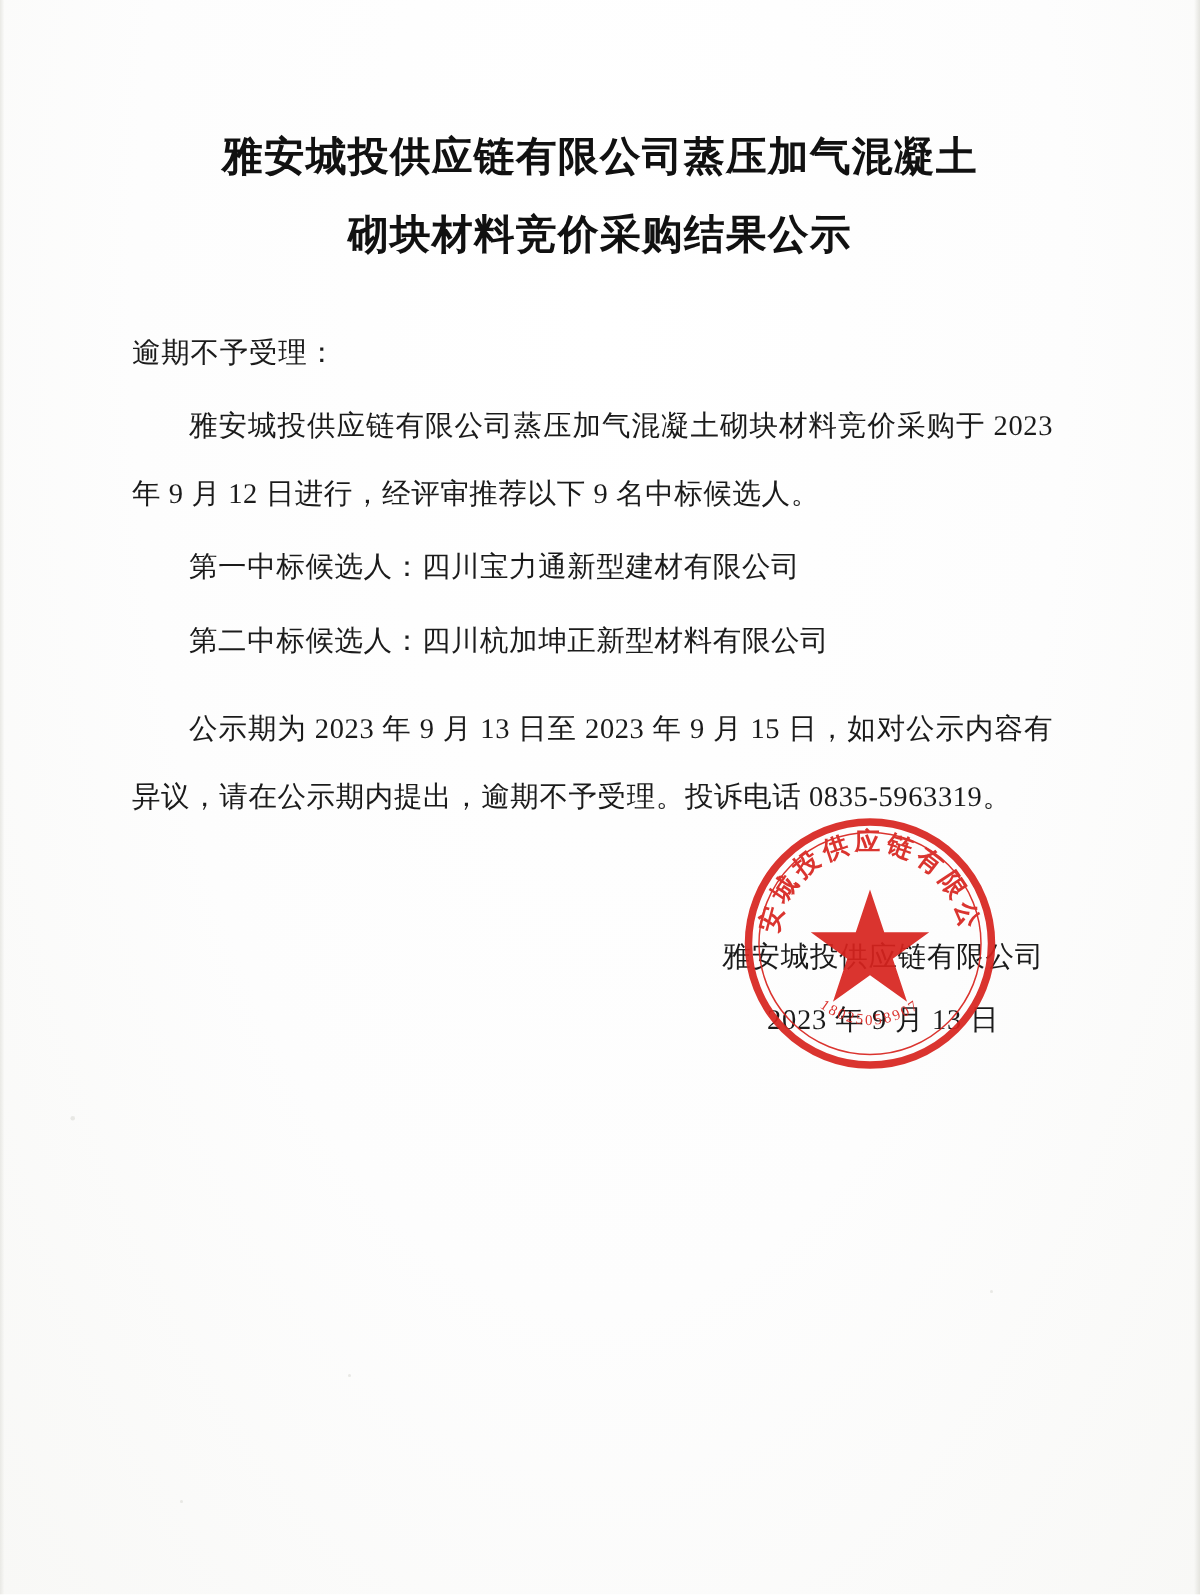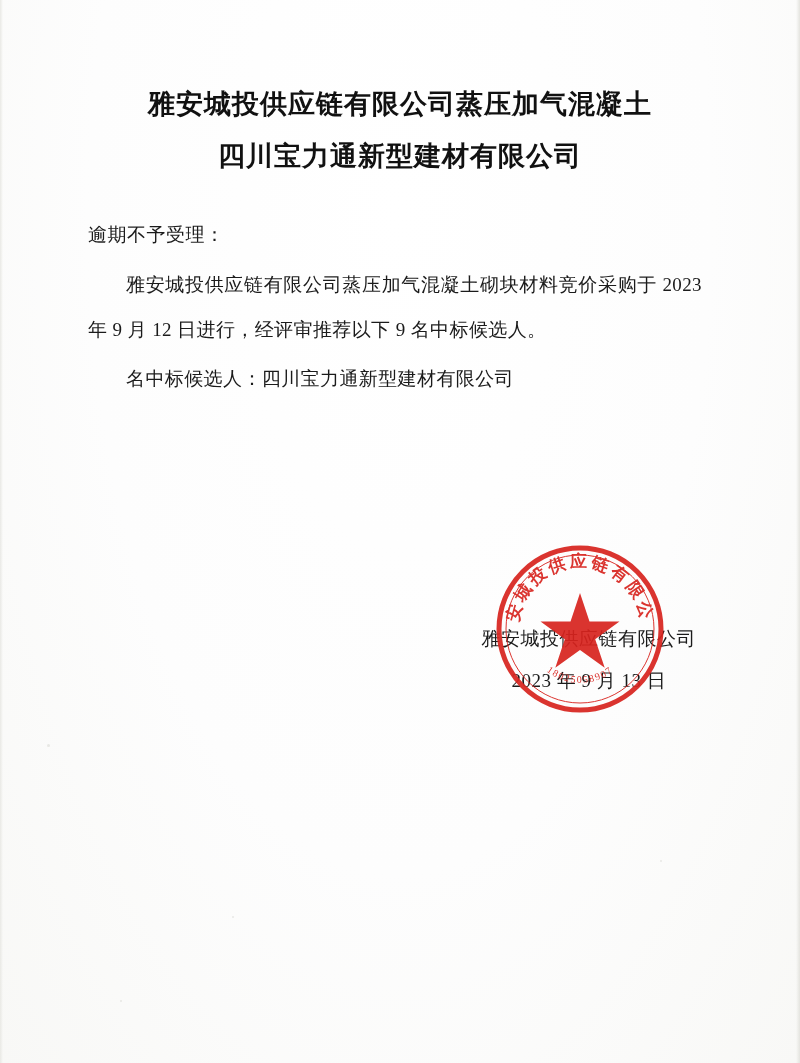--- a/index.html
+++ b/index.html
@@ -105,30 +105,32 @@
 <body>
 
 <div class="page">
   <div class="paper-edge-left"></div>
   <div class="paper-edge-right"></div>
 
   <div class="content">
 
     <div class="title">
       <div>雅安城投供应链有限公司蒸压加气混凝土</div>
-      <div class="title-line-2">四川宝力通新型建材有限公司</div>
+      <div class="title-line-2">砌块材料竞价采购结果公示</div>
     </div>
 
     <div class="salutation">逾期不予受理：</div>
 
     <p class="body-para">雅安城投供应链有限公司蒸压加气混凝土砌块材料竞价采购于 2023 年 9 月 12 日进行，经评审推荐以下 9 名中标候选人。</p>
 
-    <p class="body-para tight">名中标候选人：四川宝力通新型建材有限公司</p>
+    <p class="body-para tight">第一中标候选人：四川宝力通新型建材有限公司</p>
 
+    <p class="body-para tight">第二中标候选人：四川杭加坤正新型材料有限公司</p>
 
+    <p class="body-para">公示期为 2023 年 9 月 13 日至 2023 年 9 月 15 日，如对公示内容有异议，请在公示期内提出，逾期不予受理。投诉电话 0835-5963319。</p>
 
   </div>
 
   <div class="sign-block">
     <div>雅安城投供应链有限公司</div>
     <div class="sign-date">2023 年 9 月 13 日</div>
   </div>
 
   <div class="seal">
     <svg width="176" height="176" viewBox="0 0 176 176" xmlns="http://www.w3.org/2000/svg">

